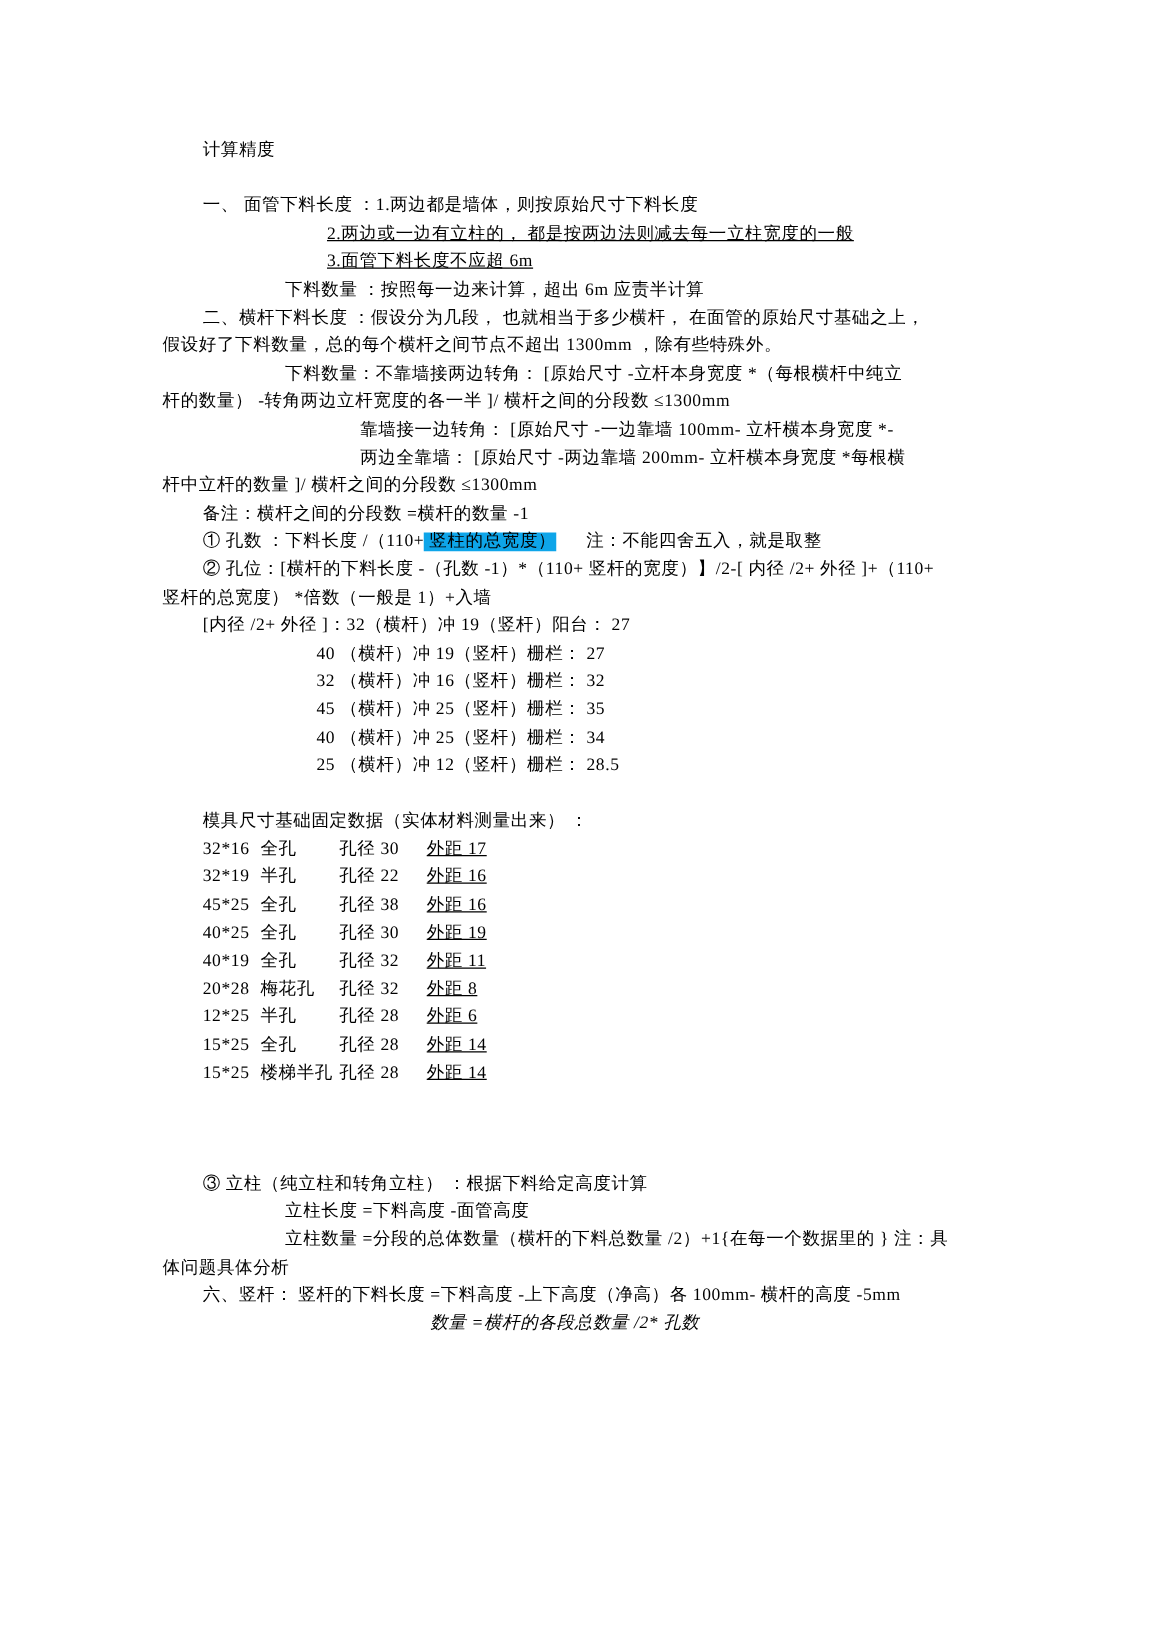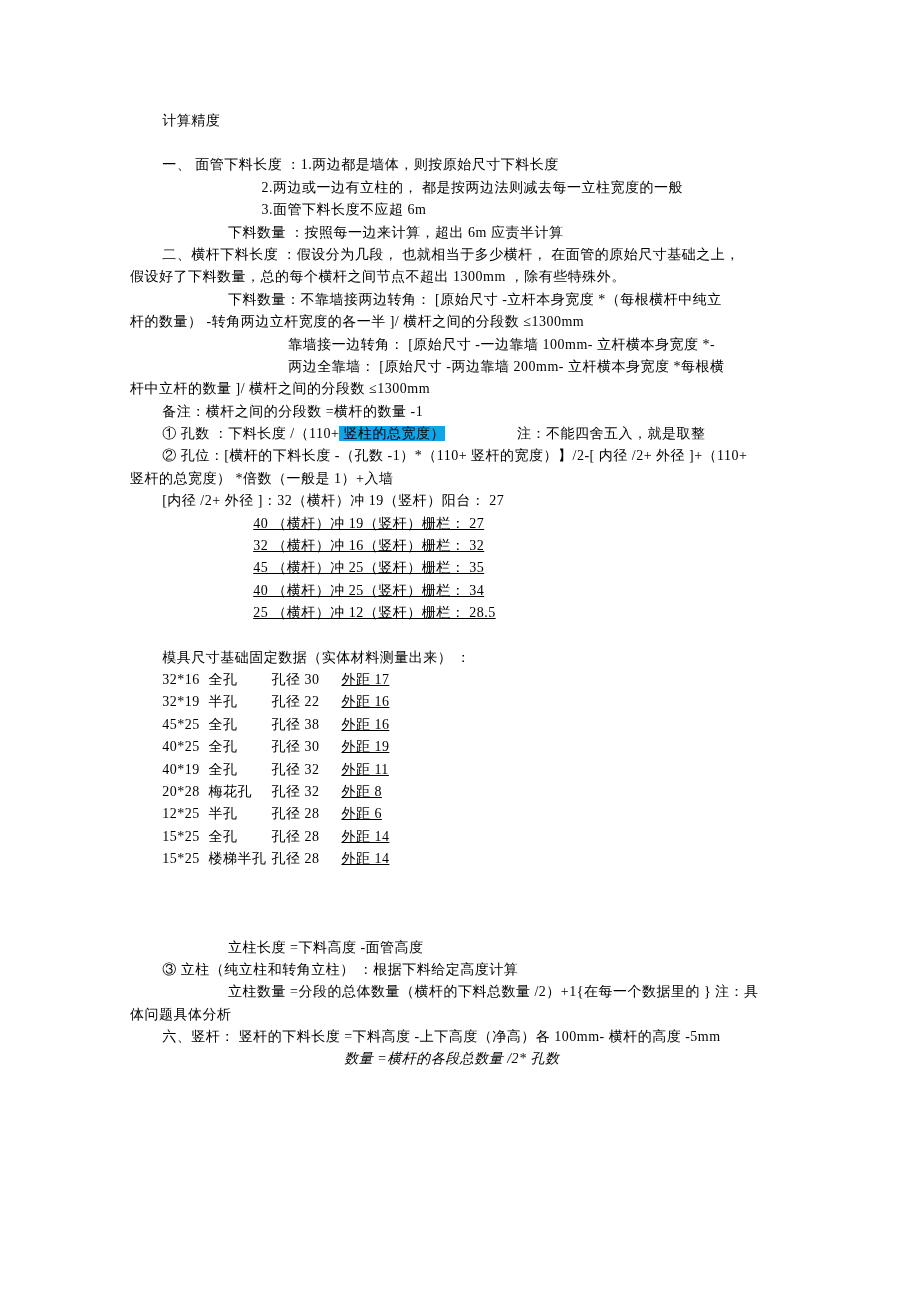--- a/index.html
+++ b/index.html
@@ -17,26 +17,26 @@
     padding: 110px 130px 60px 130px;
     box-sizing: border-box;
     position: relative;
   }
   .line {
     margin: 0;
     white-space: nowrap;
     letter-spacing: 0.5px;
   }
   .first-indent { padding-left: 2.3em; }
-  .indent-2 { padding-left: 9.4em; }
+  .indent-2 { padding-left: 9.4em; text-decoration: underline; }
   .indent-3 { padding-left: 7.0em; }
   .indent-4 { padding-left: 11.3em; }
-  .indent-5 { padding-left: 8.8em; text-decoration: underline; }
+  .indent-5 { padding-left: 8.8em; }
   .indent-7 { padding-left: 15.3em; font-style: italic; }
-  .gap { white-space: pre; margin-left: 48px; }
+  .gap { white-space: pre; }
   .hl {
     background: #0ea5e9;
   }
   .tbl {
     margin-left: 2.3em;
   }
   .tbl-row {
     display: flex;
     letter-spacing: 0.5px;
   }
@@ -140,21 +140,21 @@
     <div class="tbl-row">
       <span class="c1">15*25</span>
       <span class="c4">楼梯半孔</span>
       <span class="c3">孔径 28</span>
       <span class="c5">外距 14</span>
     </div>
   </div>
 
   <div class="spacer-big"></div>
 
+  <p class="line first-indent">③   立柱（纯立柱和转角立柱）   ：根据下料给定高度计算</p>
   <p class="line indent-3">立柱长度 =下料高度 -面管高度</p>
-  <p class="line first-indent">③   立柱（纯立柱和转角立柱）   ：根据下料给定高度计算</p>
   <p class="line indent-3">立柱数量 =分段的总体数量（横杆的下料总数量    /2）+1{在每一个数据里的  } 注：具</p>
   <p class="line">体问题具体分析</p>
 
   <p class="line first-indent">六、竖杆：   竖杆的下料长度  =下料高度 -上下高度（净高）各  100mm- 横杆的高度 -5mm</p>
   <p class="line indent-7">数量 =横杆的各段总数量   /2* 孔数</p>
 
 </div>
 
 </body></html>

